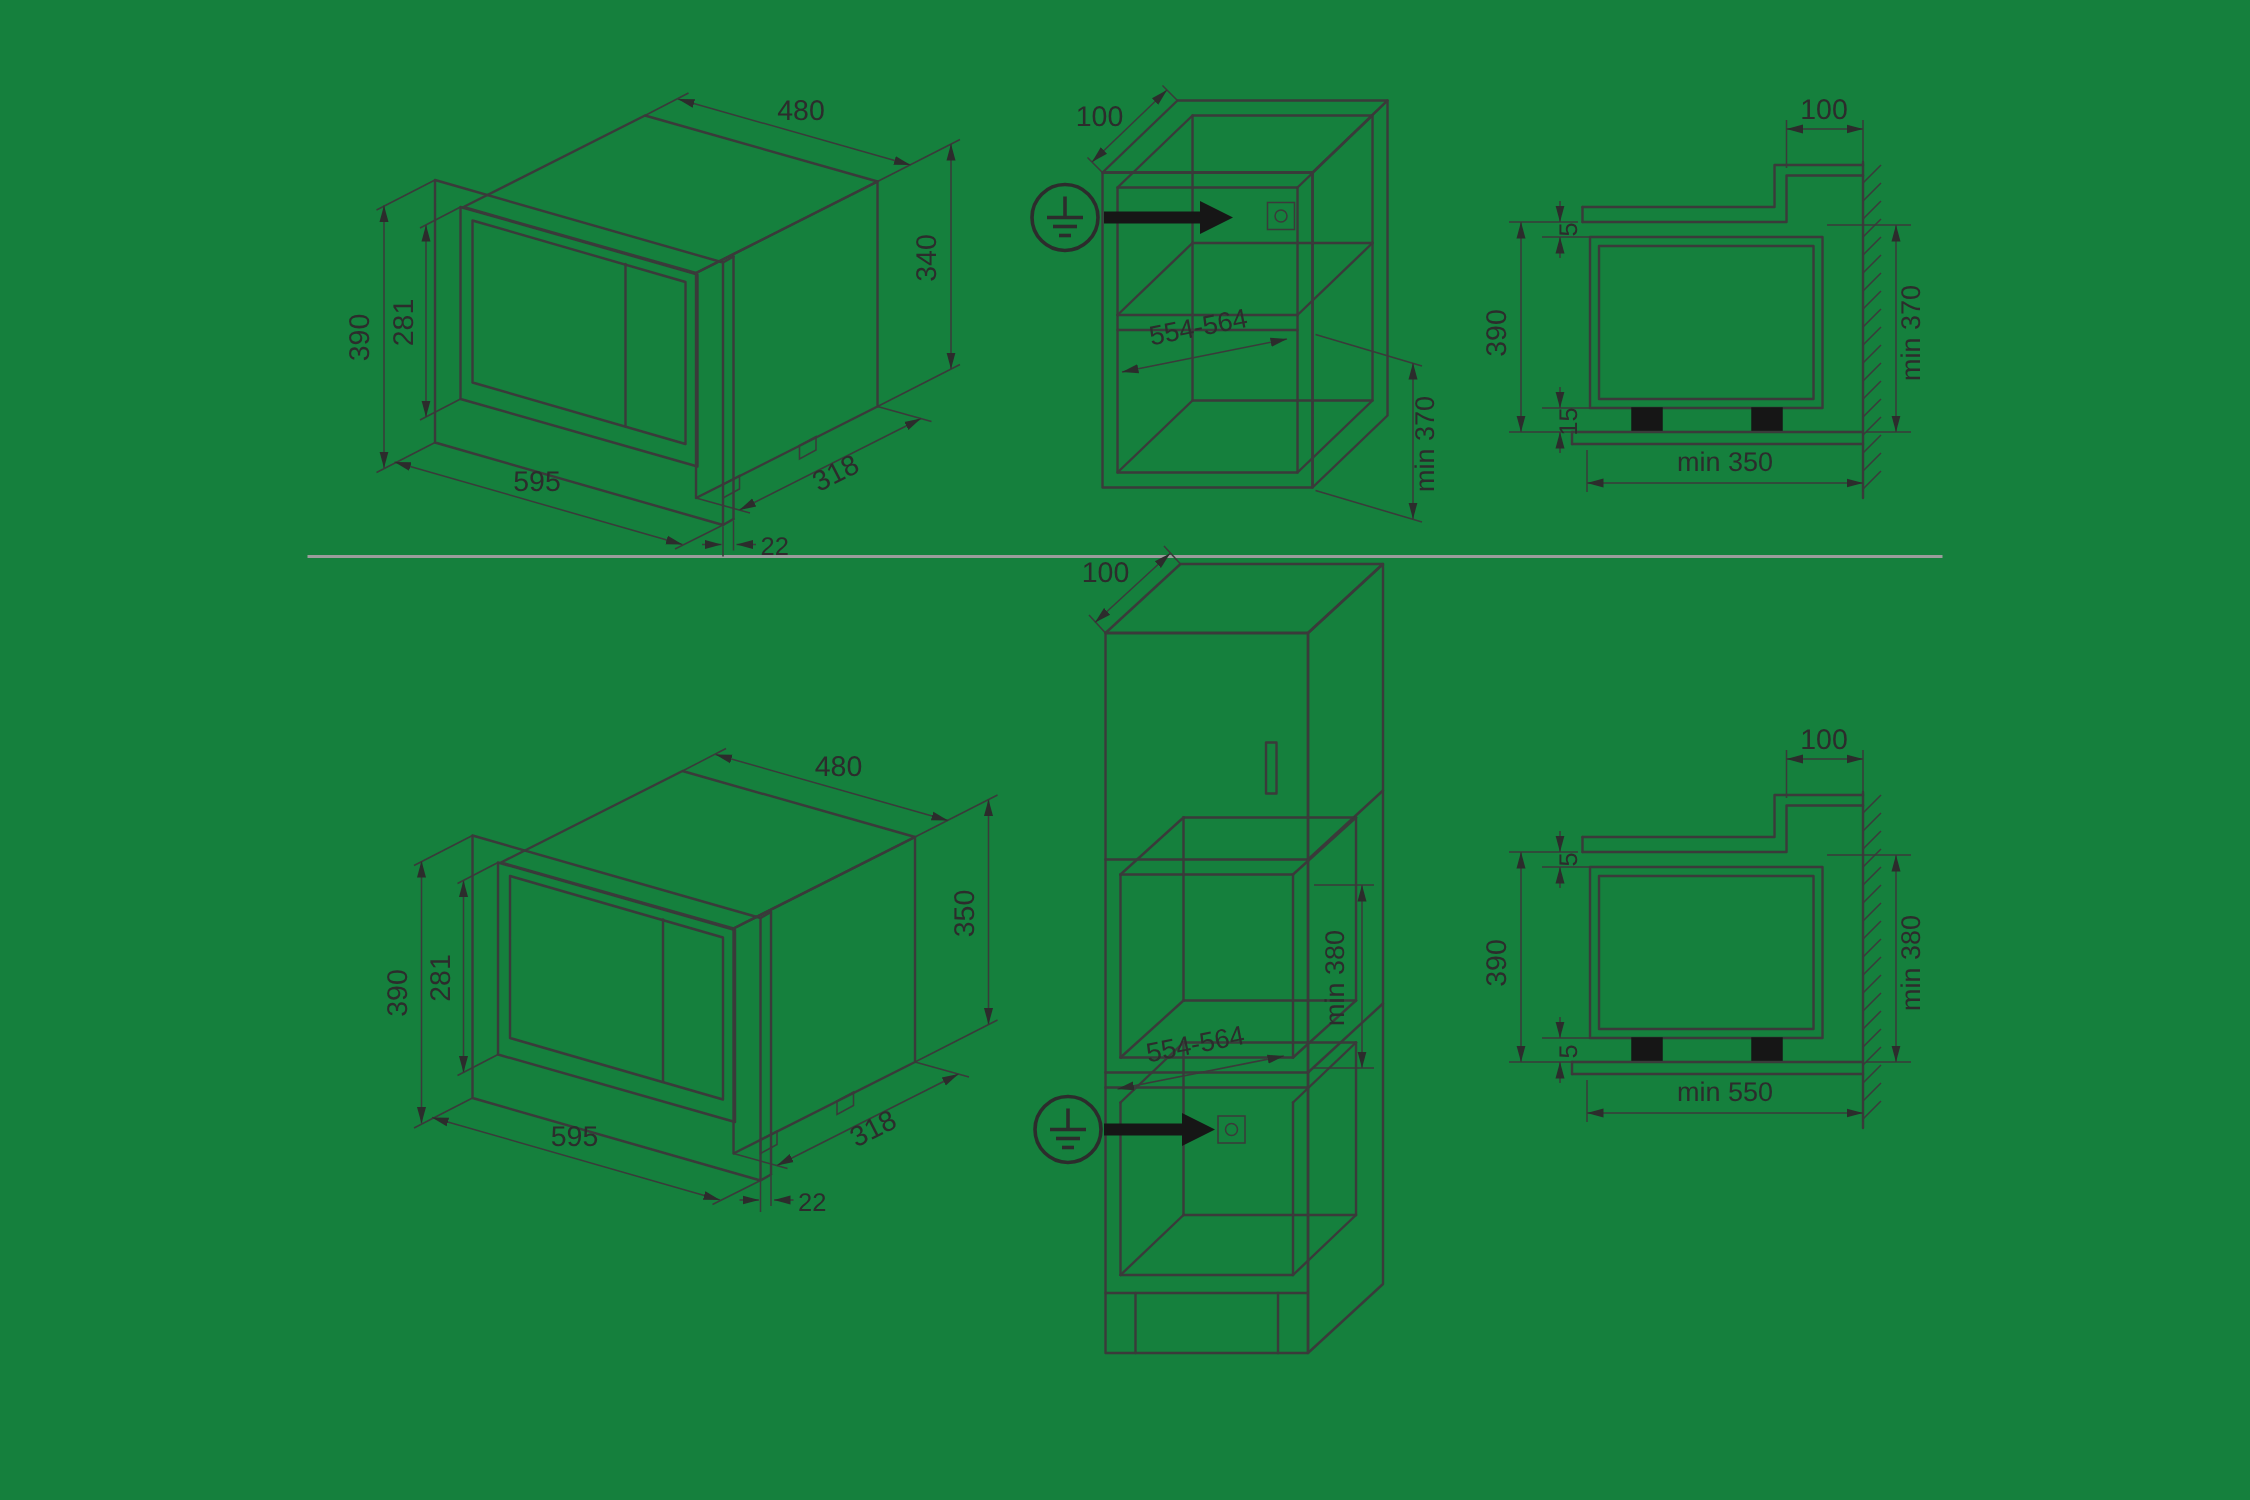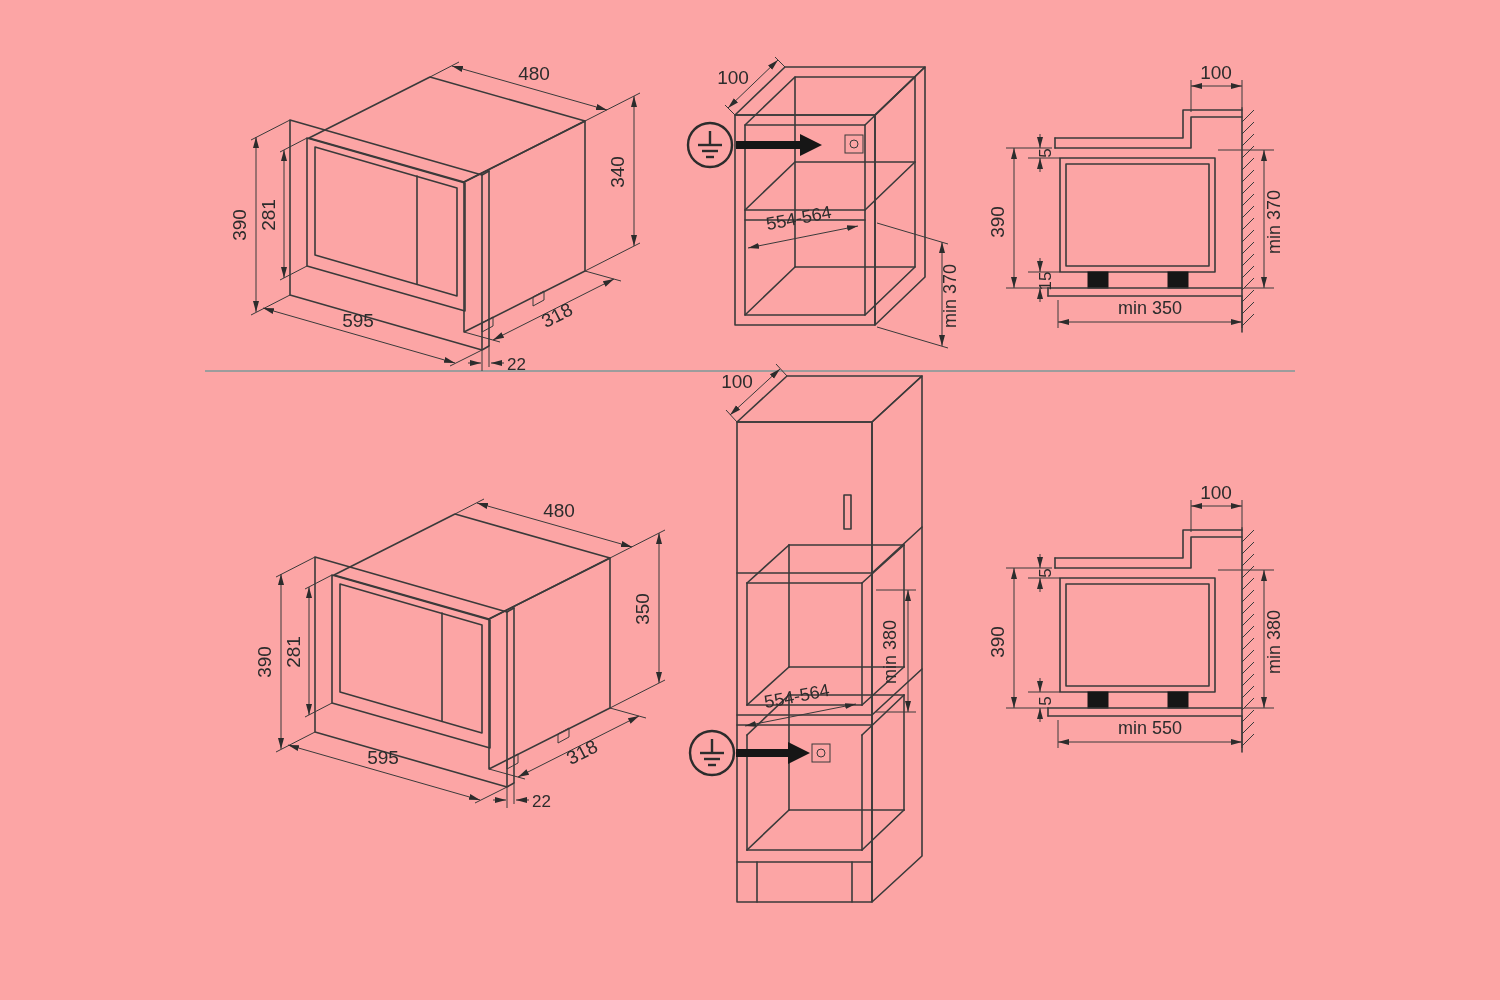--- a/index.html
+++ b/index.html
@@ -1,16 +1,16 @@
 <!DOCTYPE html>
 <html><head>
 <meta charset="utf-8">
 <style>
   html,body{margin:0;padding:0;background:#ffffff;}
-  .canvas{position:relative;width:1500px;height:1000px;background:#fca5a5;overflow:hidden;
+  .canvas{position:relative;width:1500px;height:1000px;background:#15803d;overflow:hidden;
           font-family:"Liberation Sans",sans-serif;}
   svg{display:block;}
   .o{fill:none;stroke:#3a3a3a;stroke-width:1.6;stroke-linejoin:round;stroke-linecap:round;}
   .t{fill:none;stroke:#3a3a3a;stroke-width:1;}
   .blk{fill:#161616;stroke:none;}
   .ft{fill:#161616;stroke:#161616;}
   text{fill:#2c2c2c;font-family:"Liberation Sans",sans-serif;font-size:19px;}
   text.sm{font-size:17px;}
   text.md{font-size:18px;}
   .divider{stroke:#9c9c9c;stroke-width:2;}

